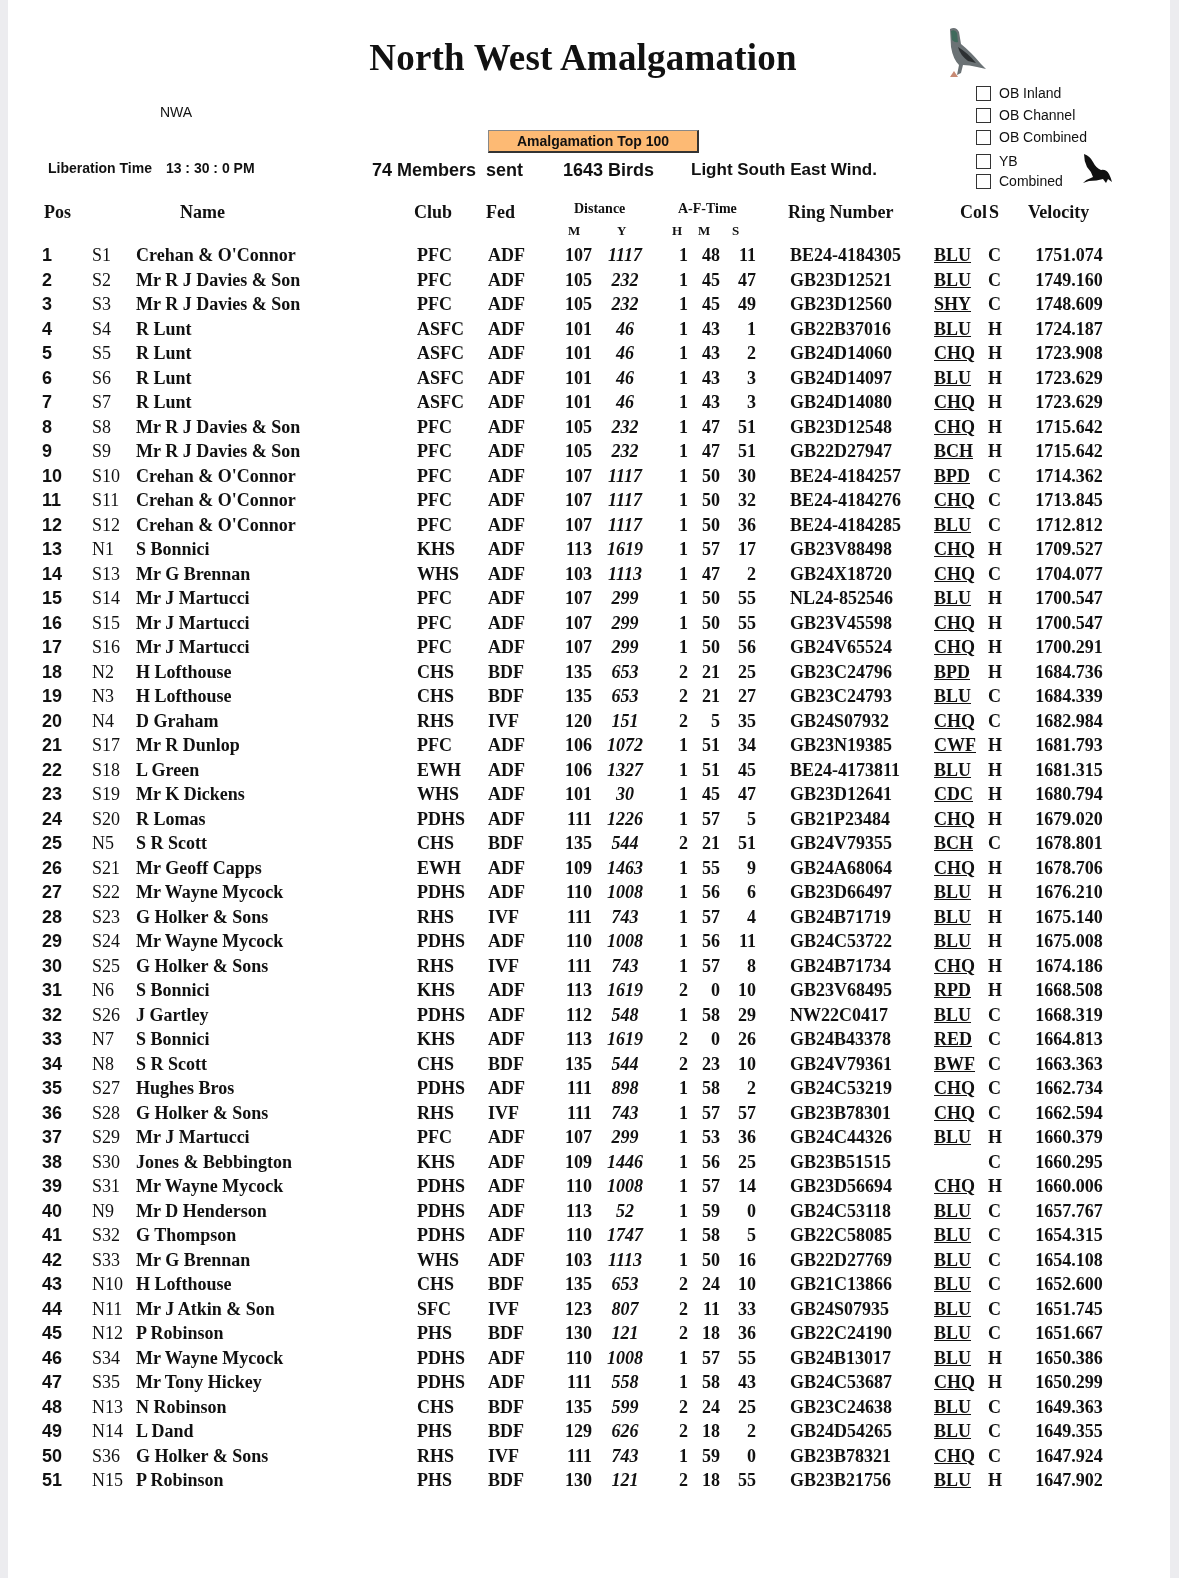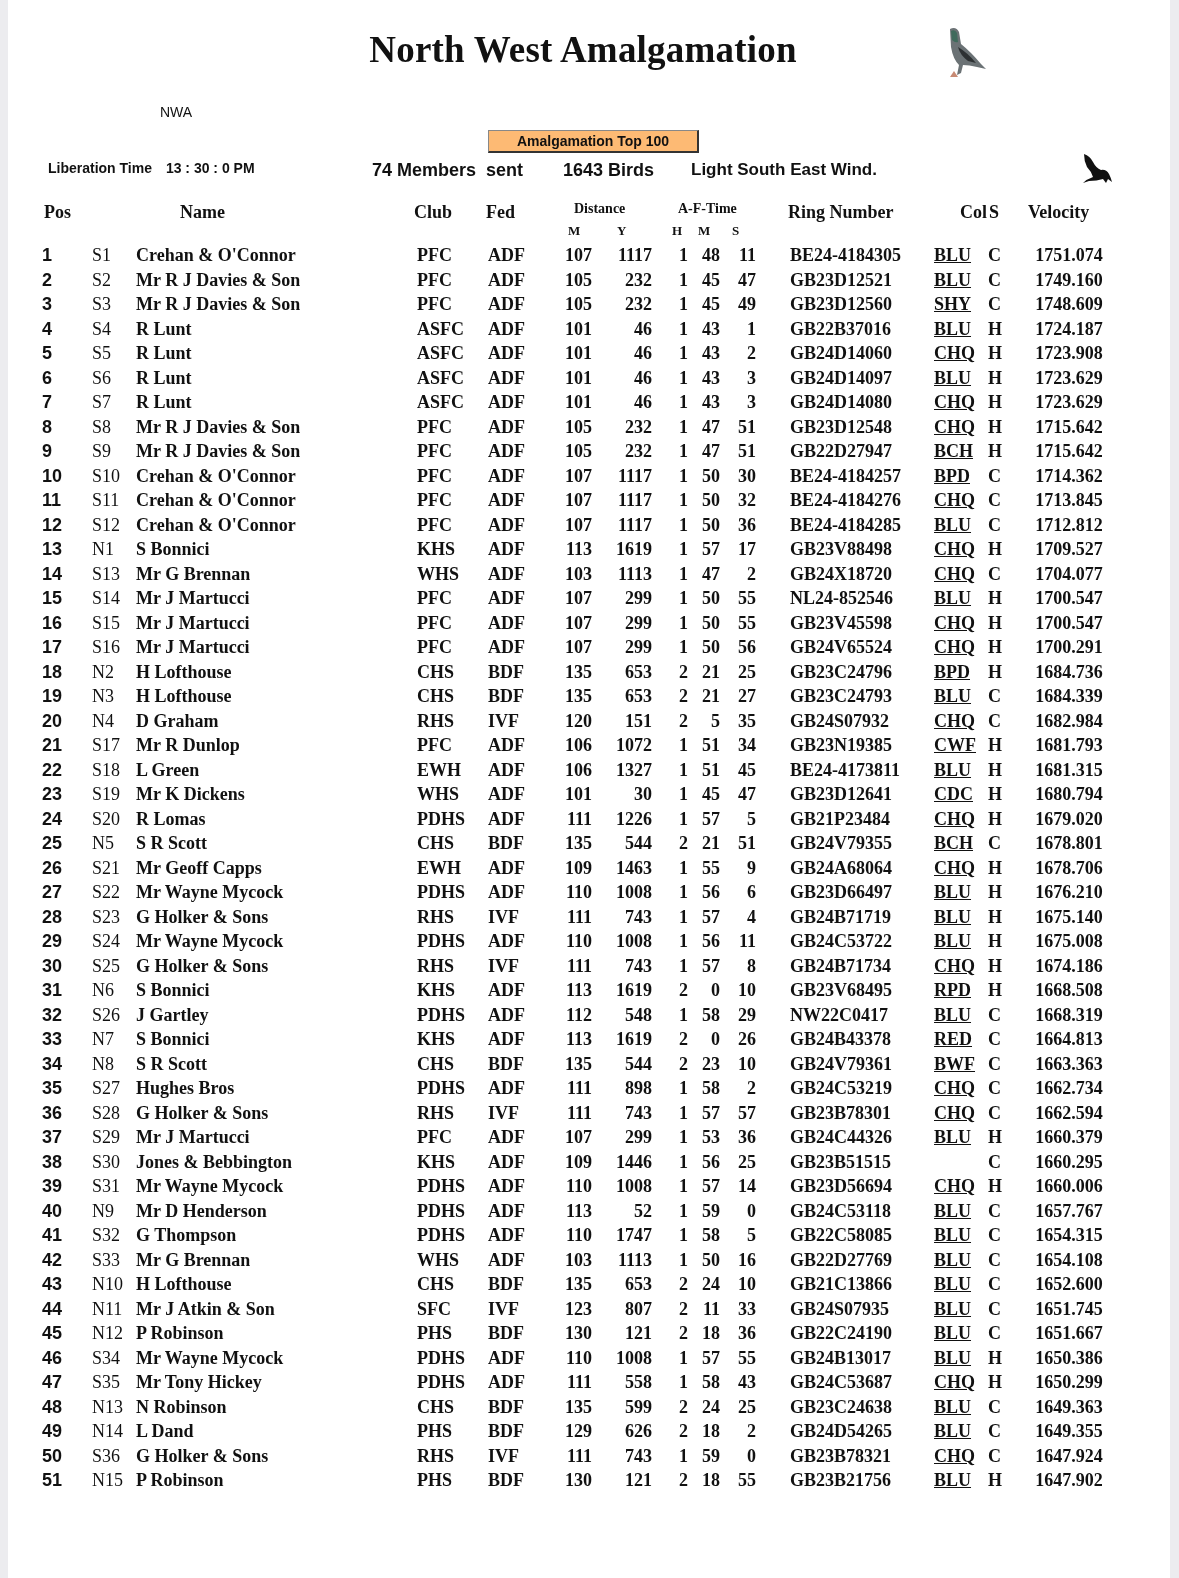--- a/index.html
+++ b/index.html
@@ -4,21 +4,21 @@
 <style>
   html, body { margin: 0; padding: 0; }
   body {
     width: 1179px; height: 1578px; background: #ececef; position: relative; overflow: hidden;
     font-family: "Liberation Serif", serif; color: #111;
   }
   .page {
     position: absolute; left: 8px; top: 0; width: 1162px; height: 1578px; background: #fff;
   }
   .title {
-    position: absolute; left: 0; width: 1150px; top: 28px; text-align: center;
+    position: absolute; left: 0; width: 1150px; top: 36px; text-align: center;
     font-family: "Liberation Serif", serif; font-weight: bold; font-size: 37px; letter-spacing: 0.2px;
   }
   .nwa {
     position: absolute; left: 152px; top: 104px; font-family: "Liberation Sans", sans-serif; font-size: 14px;
   }
   .race-box {
     position: absolute; left: 247px; top: 93px; width: 652px; height: 30px;
     border: 1px solid #ccc; border-right: 5px solid #000; border-bottom: 5px solid #000;
     font-family: "Liberation Sans", sans-serif; font-size: 25px; text-align: center; line-height: 31px;
   }
@@ -46,21 +46,21 @@
   .h-sub { font-size: 13px; top: 223px; }
   .rows { position: absolute; left: 0; top: 243px; width: 1162px; }
   .row { position: relative; height: 24.5px; font-size: 18px; font-weight: bold; }
   .row > span { position: absolute; top: 2px; white-space: nowrap; }
   .c-pos { left: 34px; font-family: "Liberation Sans", sans-serif; font-size: 18px; }
   .c-sec { left: 84px; font-weight: normal; }
   .c-name { left: 128px; }
   .c-club { left: 409px; }
   .c-fed { left: 480px; }
   .c-m { left: 544px; width: 40px; text-align: right; }
-  .c-y { left: 590px; width: 54px; text-align: right; }
+  .c-y { left: 590px; width: 54px; text-align: center; font-style: italic; }
   .c-h { left: 660px; width: 20px; text-align: right; }
   .c-min { left: 684px; width: 28px; text-align: right; }
   .c-s { left: 718px; width: 30px; text-align: right; }
   .c-ring { left: 782px; }
   .c-col { left: 926px; text-decoration: underline; }
   .c-sex { left: 980px; }
   .c-vel { left: 1017px; width: 88px; text-align: center; }
 </style>
 </head>
 <body>
@@ -79,20 +79,42 @@
   <div class="top100">Amalgamation Top 100</div>
 
   <div class="lib">
     <span>Liberation Time</span>
     <span class="val">13 : 30 : 0 PM</span>
   </div>
   <div class="members" style="white-space:pre">74 Members  sent</div>
   <div class="birds">1643 Birds</div>
   <div class="wind">Light South East Wind.</div>
 
+  <div class="checks">
+    <div class="chk">
+        <span class="box"></span>
+        <span>OB Inland</span>
+      </div>
+    <div class="chk">
+        <span class="box"></span>
+        <span>OB Channel</span>
+      </div>
+    <div class="chk">
+        <span class="box"></span>
+        <span>OB Combined</span>
+      </div>
+    <div class="chk tight" style="margin-top:3px">
+        <span class="box"></span>
+        <span>YB</span>
+      </div>
+    <div class="chk tight">
+        <span class="box"></span>
+        <span>Combined</span>
+      </div>
+  </div>
 
   <svg class="bird2" viewBox="0 0 32 34">
     <path d="M3 2 q6 2 9 8 q3 6 8 8 q5 -1 8 4 q2 4 3 8 l-4 -3 l-2 4 l-3 -4 q-6 2 -14 2 l-6 2 q4 -4 10 -6 q-2 -6 -6 -10 q-3 -6 -3 -13 z" fill="#111"></path>
   </svg>
 
   <span class="hdr h-big" style="left:36px">Pos</span>
   <span class="hdr h-big" style="left:172px">Name</span>
   <span class="hdr h-big" style="left:406px">Club</span>
   <span class="hdr h-big" style="left:478px">Fed</span>
   <span class="hdr h-small" style="left:566px">Distance</span>

